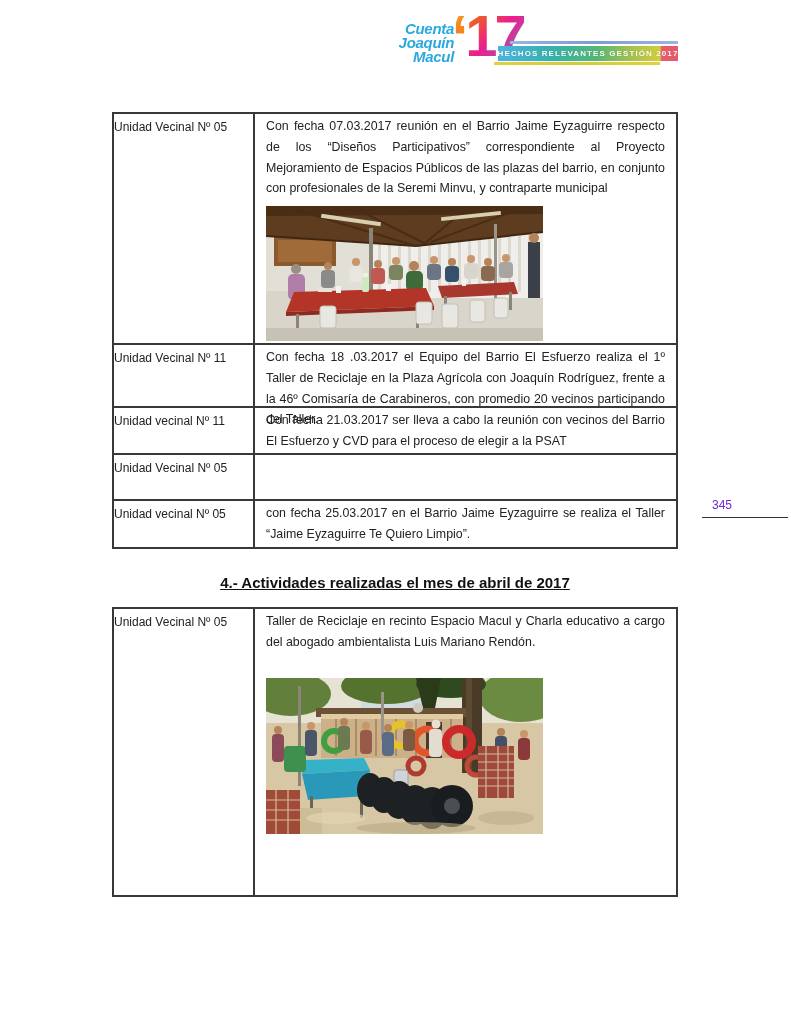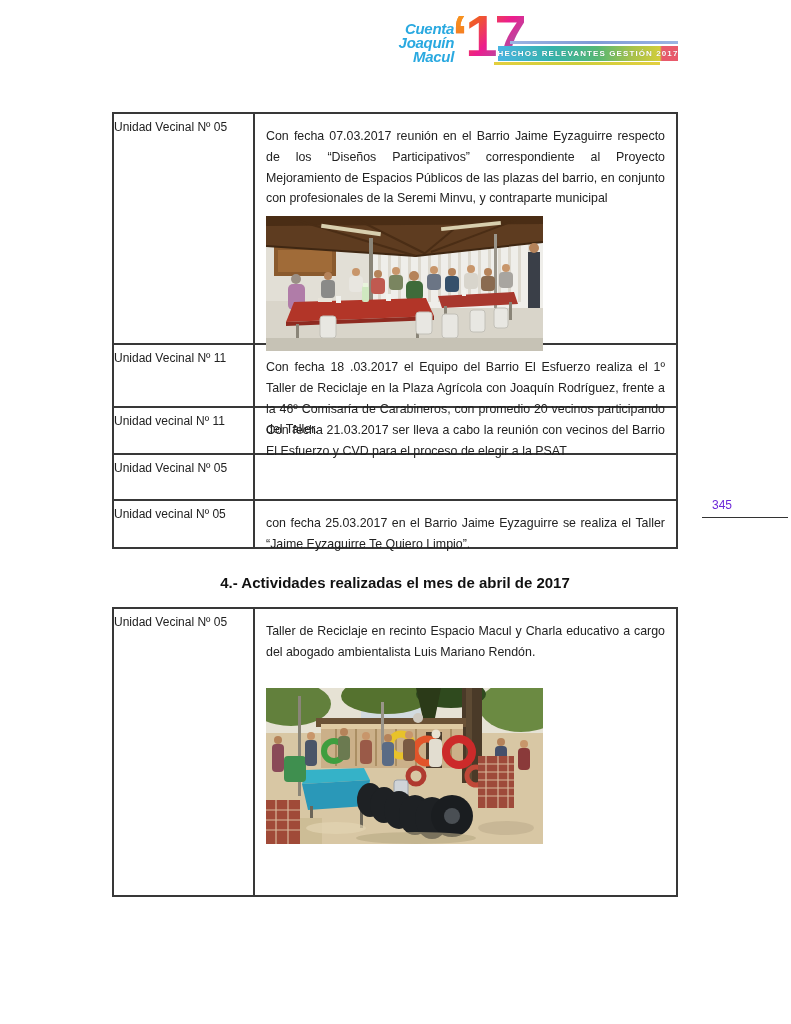--- a/index.html
+++ b/index.html
@@ -44,37 +44,37 @@
     position:absolute; left:-4px; top:21px; width:166px; height:3px;
     background:linear-gradient(90deg,#e3cf3f,#cfcd3a,#e3cf3f);
   }
 
   
   .section-title {
     position:absolute; left:112px; width:566px; text-align:center;
     font-size:15px; font-weight:bold; color:#111;
   }
   #title-march { top:93px; }
-  #title-april { top:574px; }
+  #title-april { top:574px;text-decoration:underline; }
 
   
   .doc-table {
     position:absolute; left:112px; width:566px;
     border:2px solid #383838; background:#fff;
   }
   #table-march { top:112px; }
   #table-april { top:607px; height:290px; }
   .t-row { display:flex; border-top:2px solid #383838; }
   .t-row:first-child { border-top:none; }
   .cell-label {
     width:141px; flex:0 0 141px; border-right:2px solid #383838;
     padding:3px 6px 0 0; font-size:12px; line-height:20px; color:#222;
   }
   .cell-content {
-    flex:1; padding:12px 11px 0 11px; font-size:12.4px; line-height:20.8px;
+    flex:1; padding:2px 11px 0 11px; font-size:12.4px; line-height:20.8px;
     text-align:justify; color:#222;
   }
   .r1 { height:229px; } .r2 { height:63px; } .r3 { height:47px; }
   .r4 { height:46px; } .r5 { height:48px; }
   #table-april .t-row { height:286px; }
 
   .photo { display:block; border:0; }
   #photo-march { margin-top:7px; }
   #photo-april { margin-top:25px; }
 

